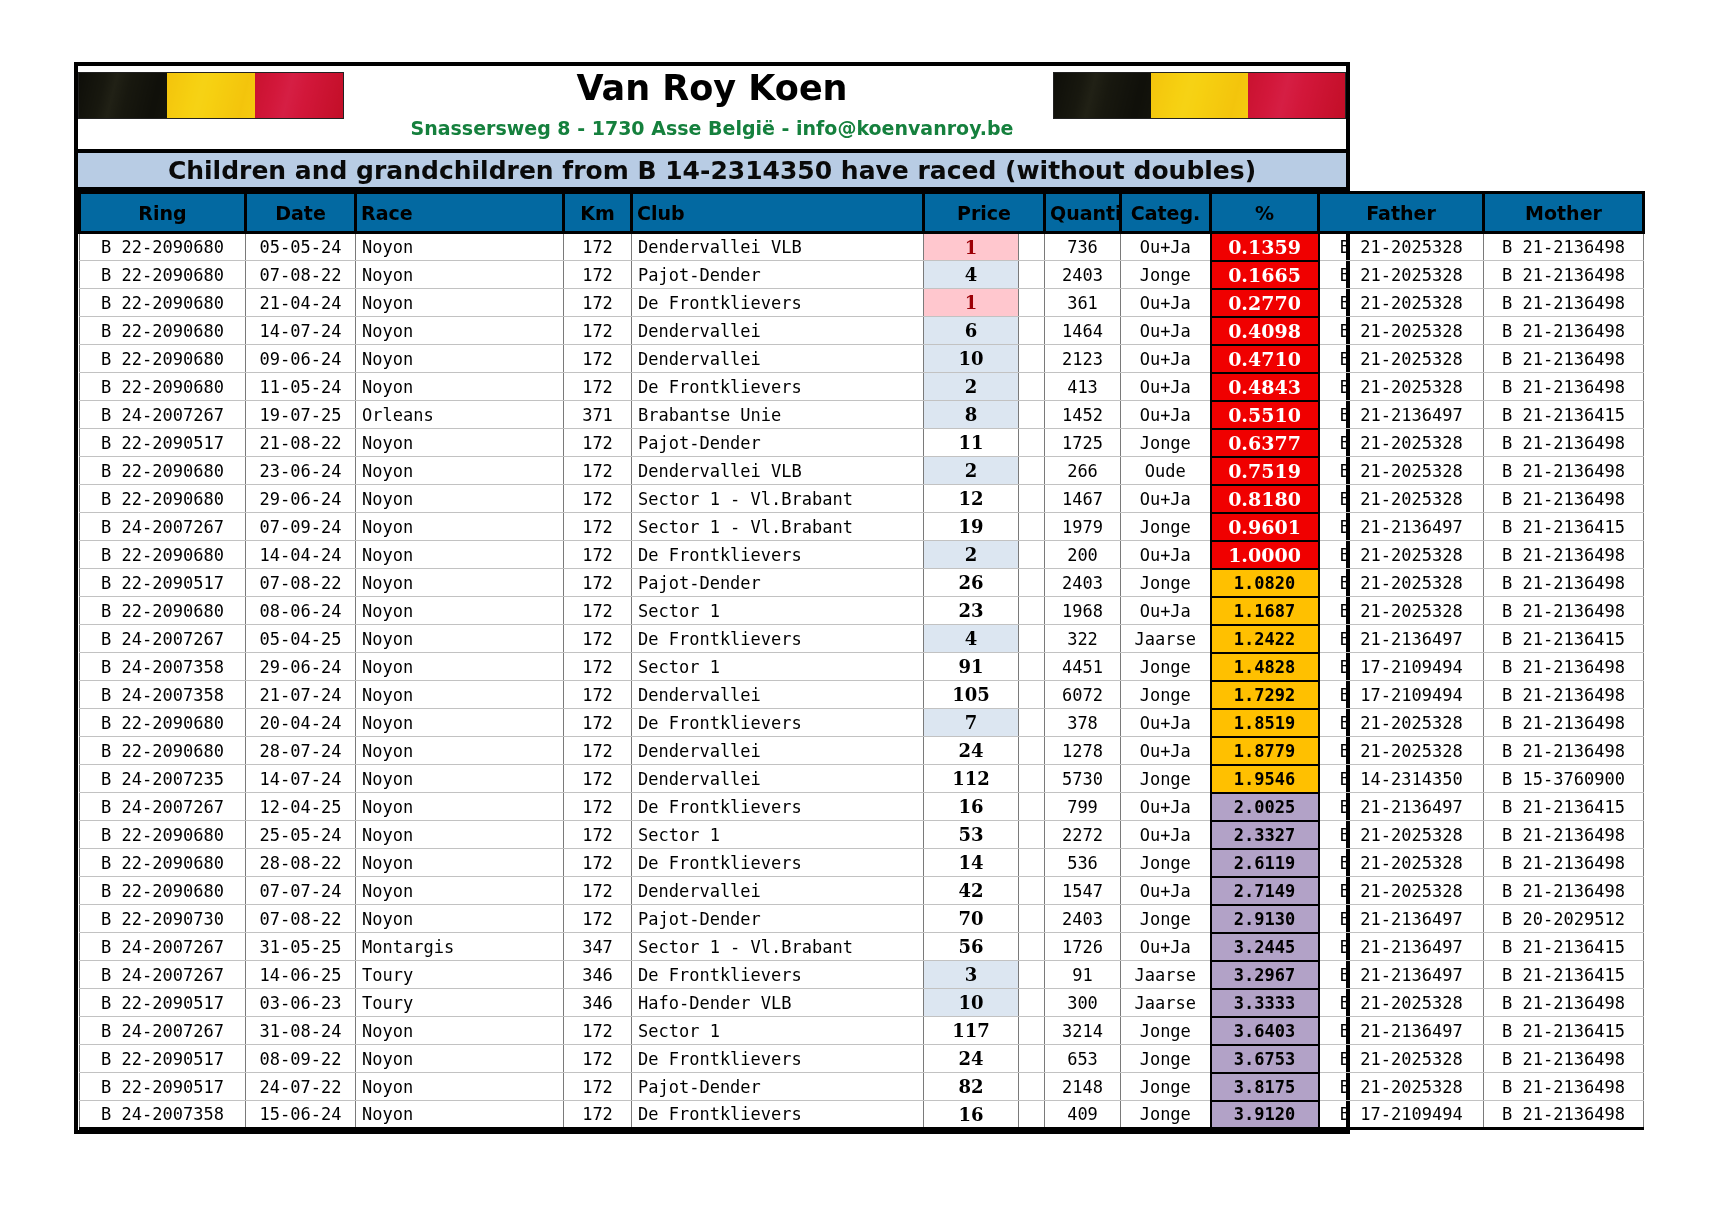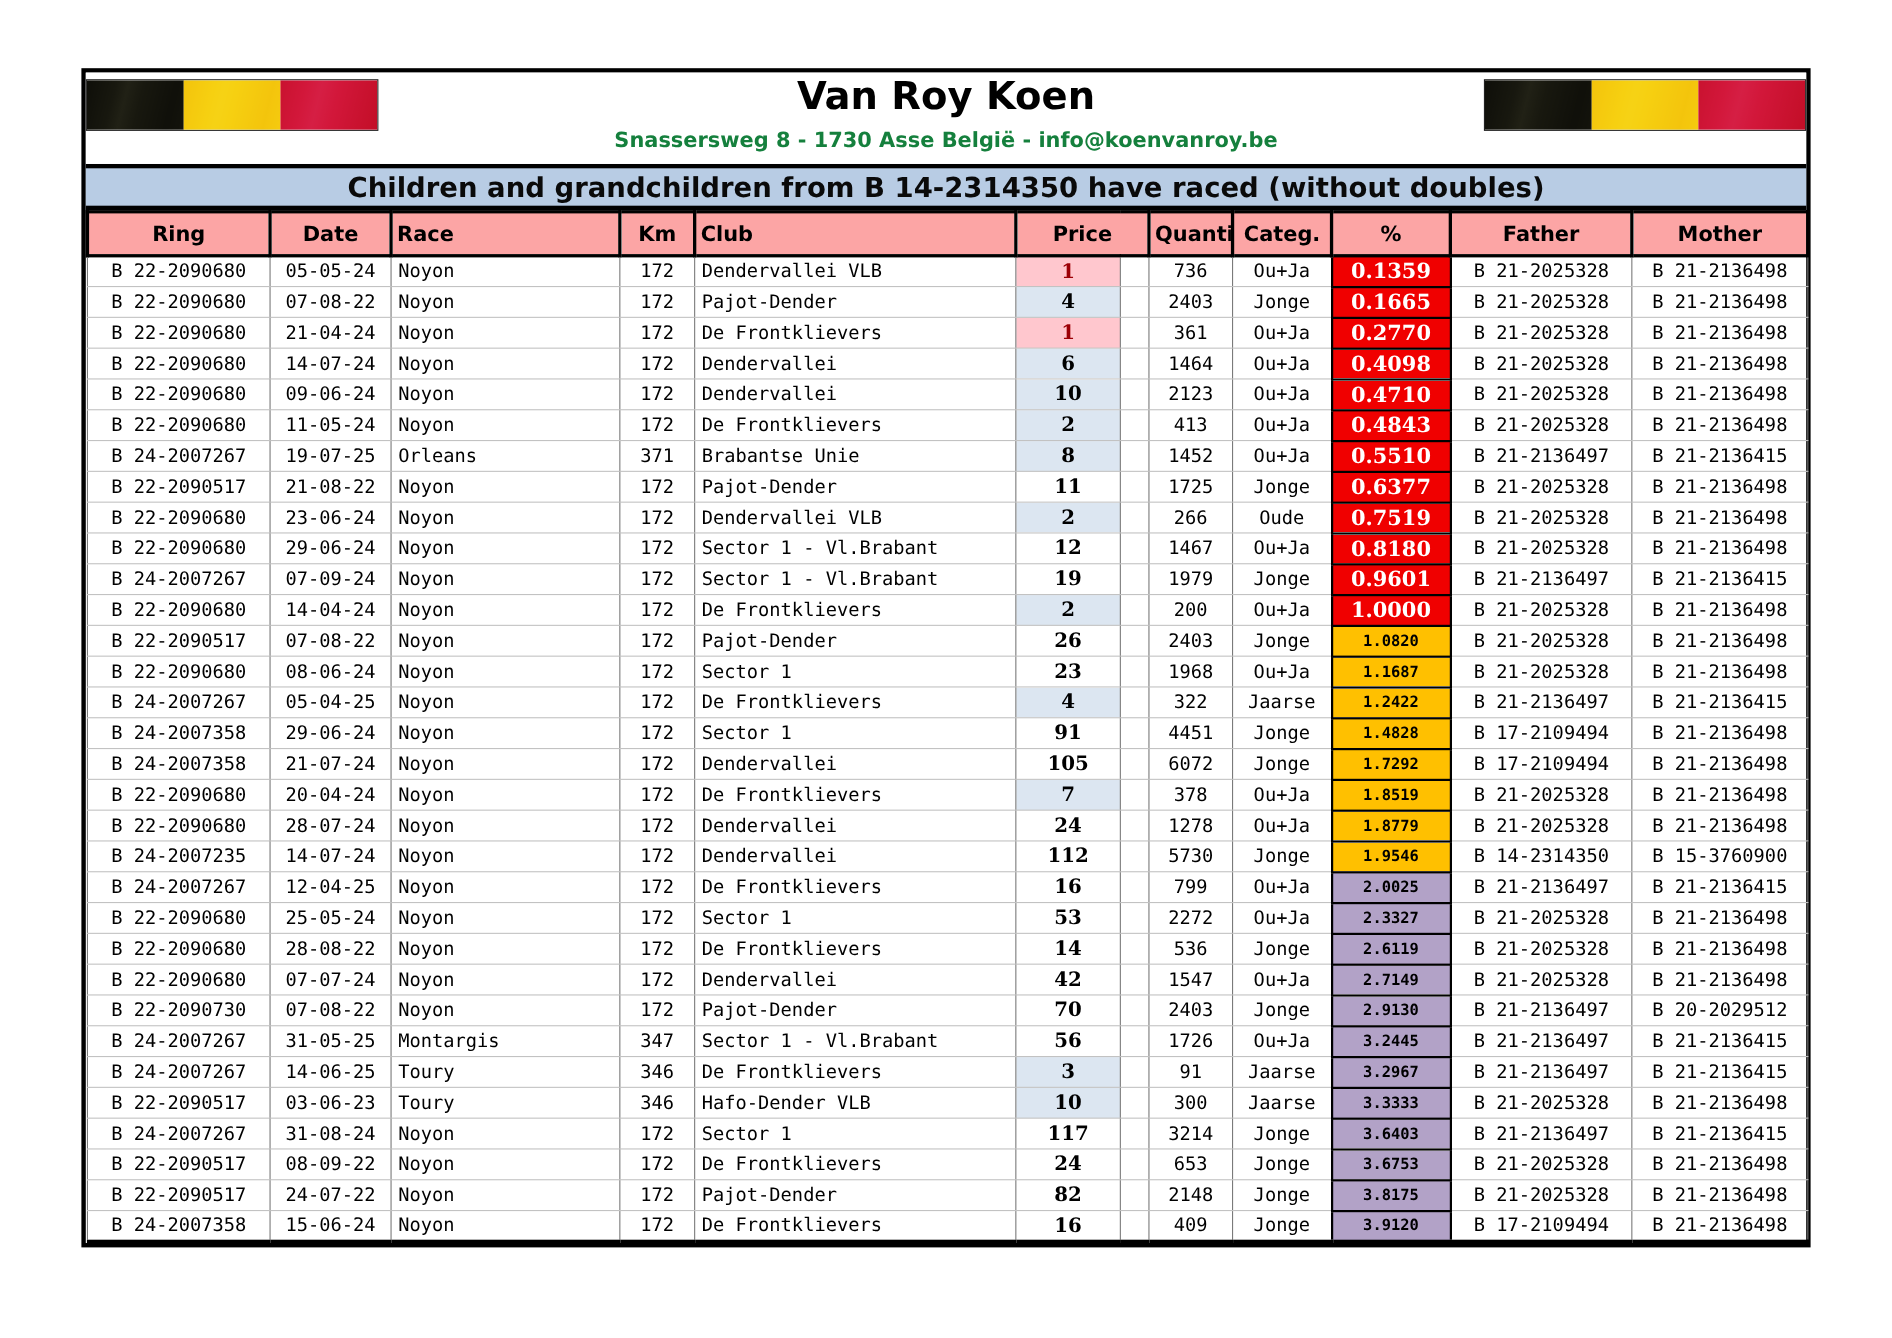--- a/index.html
+++ b/index.html
@@ -3,21 +3,21 @@
 <meta charset="utf-8">
 <style>
   * { box-sizing: border-box; }
   html,body { margin:0; padding:0; }
   body {
     width:1720px; height:1216px; background:#ffffff;
     font-family:"DejaVu Sans Mono", monospace;
     position:relative;
   }
   .frame {
-    position:absolute; left:74px; top:62px; width:1572px;
+    position:absolute; left:74px; top:62px; width:1276px;
     border:4px solid #000; background:#fff;
   }
   
   .masthead { position:relative; height:83px; background:#fff; }
   .flag {
     position:absolute; top:6px; height:47px;
     display:flex; border:1px solid #222; overflow:hidden;
   }
   .flag-left  { left:0px;  width:266px; }
   .flag-right { right:0px; width:293px; }
@@ -48,40 +48,40 @@
     display:flex; align-items:center; justify-content:center;
     font-family:"DejaVu Sans", sans-serif; font-weight:bold; font-size:25px; color:#0a0a0a;
   }
   
   table { border-collapse:collapse; table-layout:fixed; width:1564px; }
   col.c-ring{width:166px} col.c-date{width:110px} col.c-race{width:208px}
   col.c-km{width:68px}   col.c-club{width:292px} col.c-price{width:95px}
   col.c-sp{width:26px}   col.c-qty{width:76px}   col.c-categ{width:90px}
   col.c-pct{width:108px} col.c-father{width:165px} col.c-mother{width:160px}
   thead th {
-    border:3px solid #000; background:#fca5a5; height:40px;
+    border:3px solid #000; background:#0369a1; height:40px;
     font-family:"DejaVu Sans", sans-serif; font-weight:bold; font-size:19px;
     text-align:center; padding:0 4px; overflow:hidden; white-space:nowrap;
   }
   thead th.al { text-align:left; }
   tbody td {
     height:28px; padding:0 6px; font-size:17px; color:#000;
     border-left:1px solid #7a7a7a; border-right:1px solid #7a7a7a;
     border-top:1px solid #c2c2c2; border-bottom:1px solid #c2c2c2;
     text-align:center; white-space:nowrap; overflow:hidden;
   }
   tbody tr:last-child td { border-bottom:3px solid #000; }
   td.t-left { text-align:left; }
   td.cell-price {
     font-family:"DejaVu Serif", serif; font-weight:bold; font-size:18px;
   }
   td.price-top  { background:var(--price-pink); color:var(--price-pink-text); }
   td.price-low  { background:var(--price-blue); }
   td.cell-pct {
-    border:2px solid #000; font-weight:bold; font-size:14px;
+    border:2px solid #000; font-weight:bold; font-size:17px;
   }
   td.pct-red {
     background:var(--pct-red); color:#fff;
     font-family:"DejaVu Serif", serif; font-size:19px;
   }
   td.pct-amber  { background:var(--pct-amber);  color:#000; }
   td.pct-purple { background:var(--pct-purple); color:#000; }
 </style>
 </head>
 <body>

